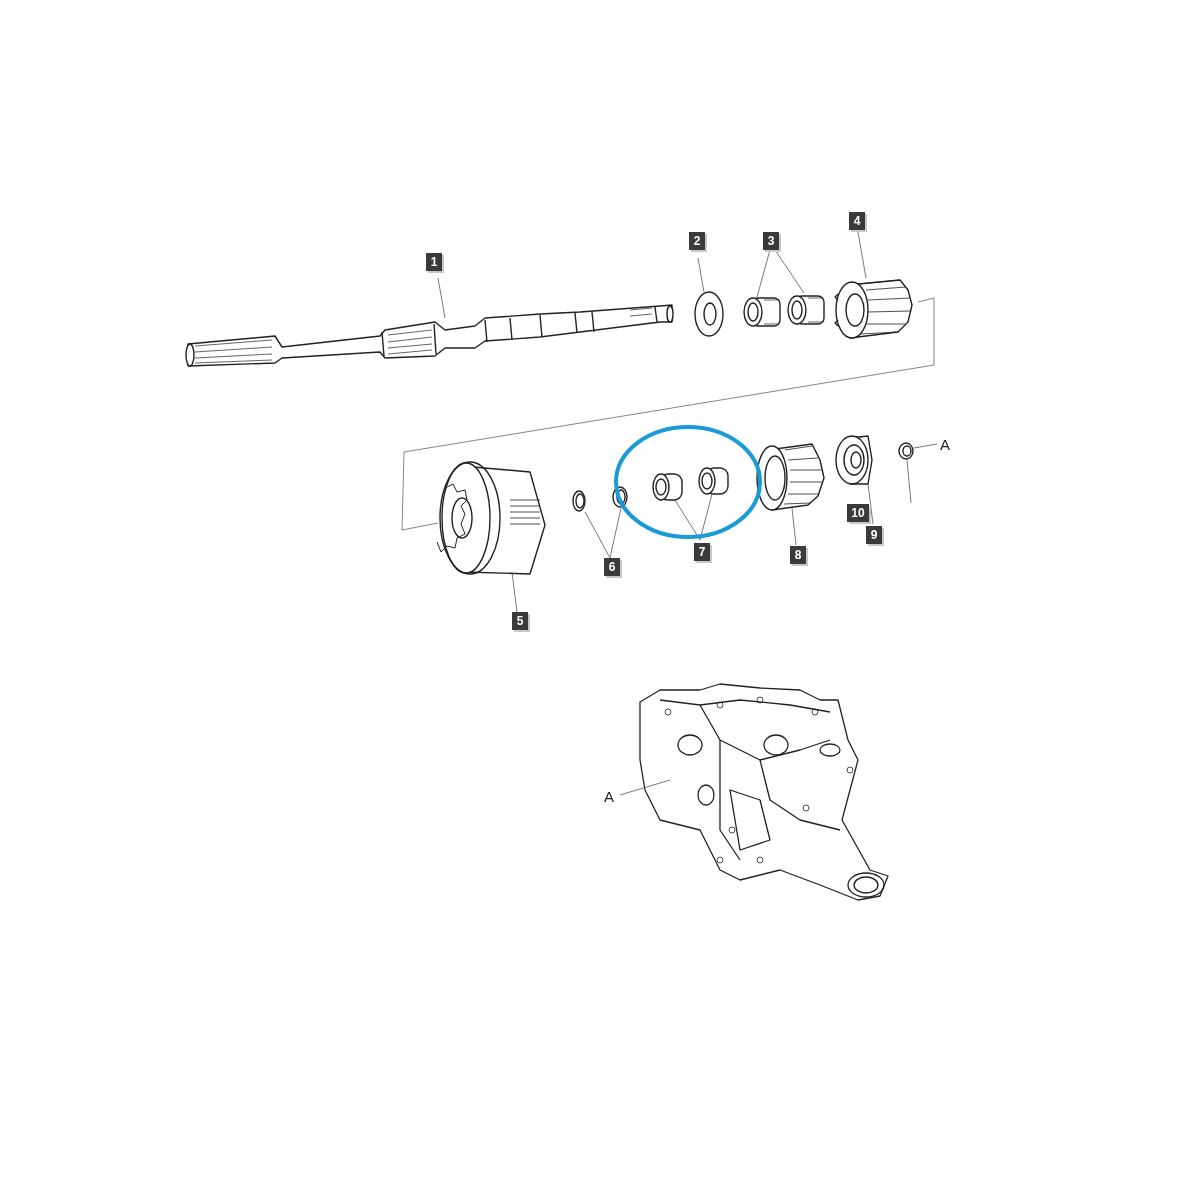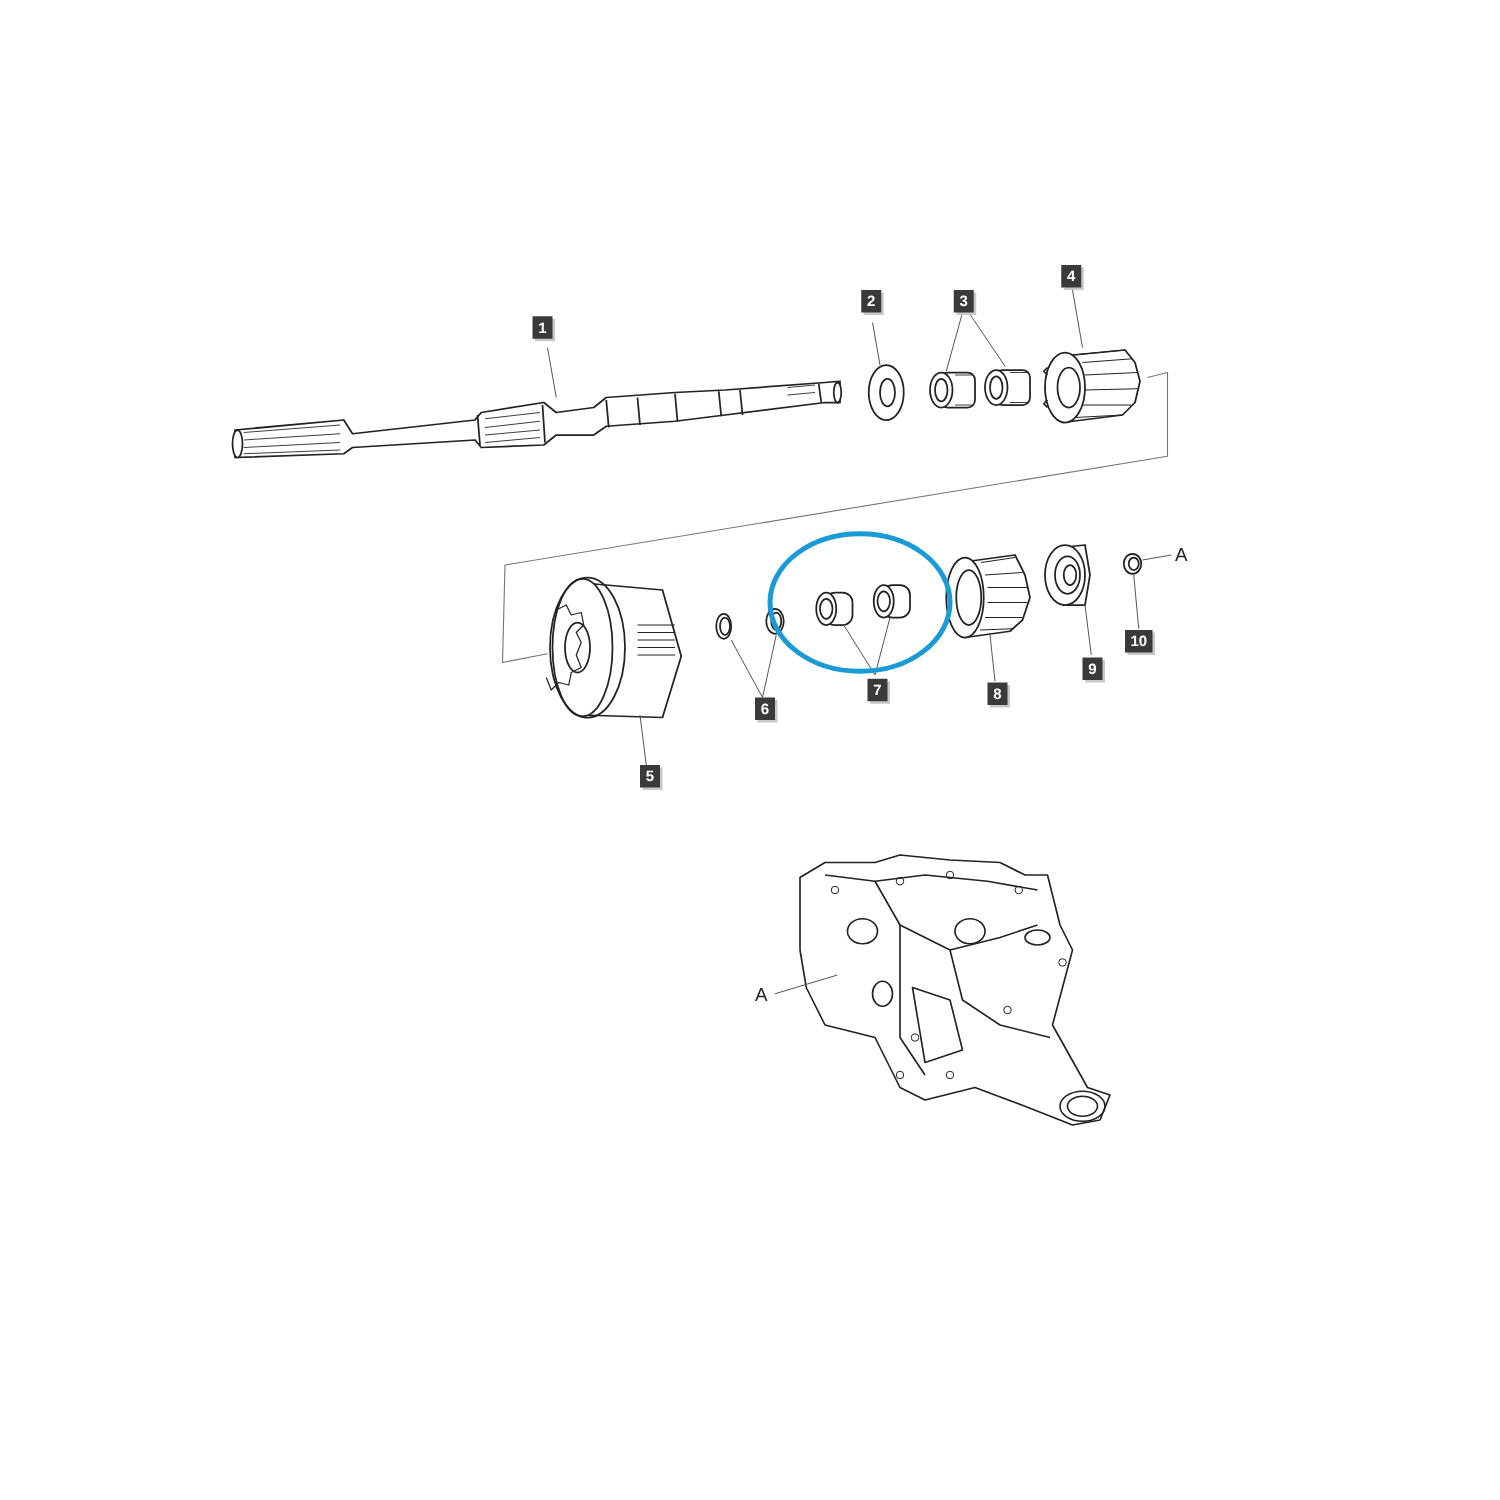--- a/index.html
+++ b/index.html
@@ -191,16 +191,16 @@
 
 <div class="callout" style="left:426px;top:253px;">1</div>
 <div class="callout" style="left:689px;top:232px;">2</div>
 <div class="callout" style="left:763px;top:232px;">3</div>
 <div class="callout" style="left:849px;top:212px;">4</div>
 <div class="callout" style="left:512px;top:612px;">5</div>
 <div class="callout" style="left:604px;top:558px;">6</div>
 <div class="callout" style="left:694px;top:543px;">7</div>
 <div class="callout" style="left:790px;top:546px;">8</div>
 <div class="callout" style="left:866px;top:526px;">9</div>
-<div class="callout wide" style="left:900px;top:504px;">10</div>
+<div class="callout wide" style="left:847px;top:504px;">10</div>
 
 <div class="ref-letter" style="left:940px;top:436px;">A</div>
 <div class="ref-letter" style="left:604px;top:788px;">A</div>
 
 </body></html>

